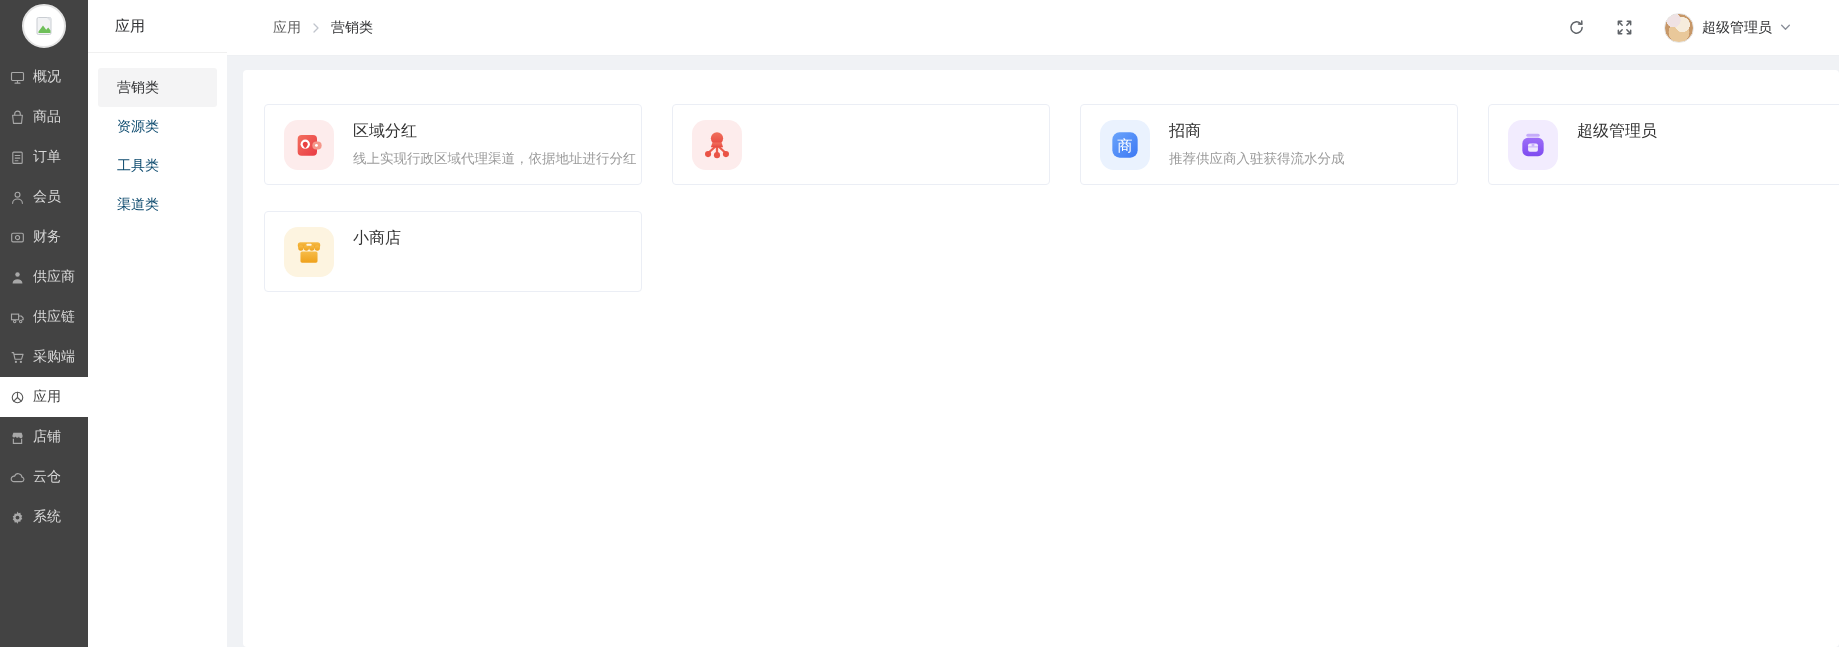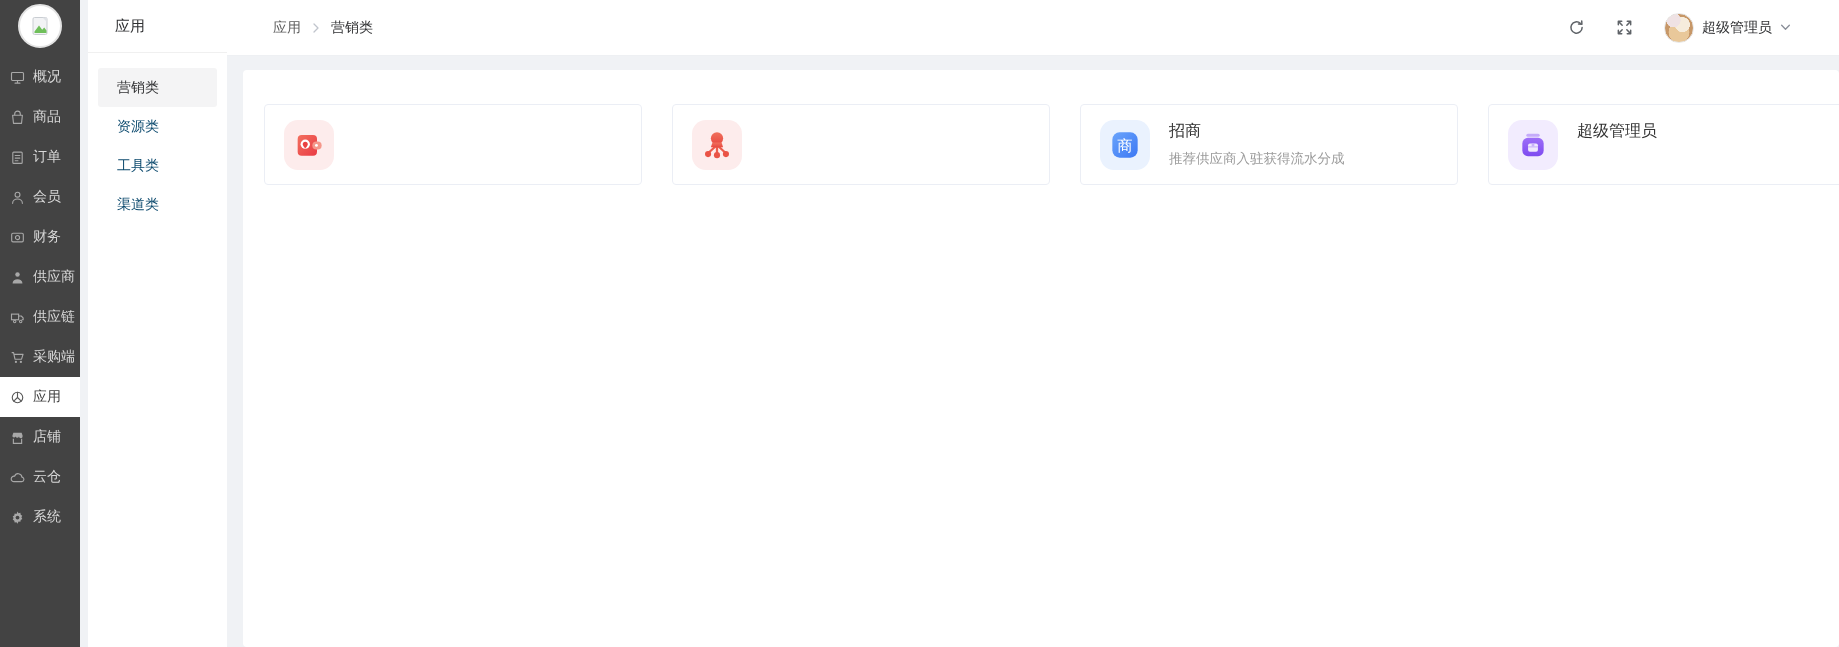--- a/index.html
+++ b/index.html
@@ -1,21 +1,21 @@
 <!DOCTYPE html>
 <html><head>
 <meta charset="utf-8">
 <style>
   html,body{margin:0;padding:0;width:1839px;height:647px;overflow:hidden;
     background:#f0f2f5;font-family:"Liberation Sans","DejaVu Sans",sans-serif;
     -webkit-font-smoothing:antialiased;}
   *{box-sizing:border-box;}
 
   
-  .dark-side{position:absolute;left:0;top:0;width:80px;height:647px;background:#434343;z-index:5;}
+  .dark-side{position:absolute;left:0;top:0;width:88px;height:647px;background:#434343;z-index:5;}
   .logo{width:44px;height:44px;border-radius:50%;background:#fff;border:2px solid #e3e3e3;
     margin:4px auto 0 auto;display:flex;align-items:center;justify-content:center;cursor:pointer;}
   #primary-nav{margin-top:9px;}
   .p-item{height:40px;display:flex;align-items:center;padding-left:10px;font-size:14px;
     color:#d8d8d8;cursor:pointer;white-space:nowrap;}
   .p-item .pic{width:15px;height:15px;margin-right:8px;color:#a8a8a8;flex:none;display:flex;}
   .p-item .pic svg{width:15px;height:15px;}
   .p-item.sel{background:#ffffff;color:#3d3d3d;}
   .p-item.sel .pic{color:#595959;}
 
@@ -255,20 +255,24 @@
                   <stop offset="1" stop-color="#e93a44"></stop>
                 </linearGradient>
               </defs>
               <rect x="3.5" y="4.5" width="14.5" height="15.5" rx="3" fill="url(#gw)"></rect>
               <rect x="14.5" y="9.3" width="7" height="6" rx="3" fill="#f5978a"></rect>
               <circle cx="17.6" cy="12.3" r="1.1" fill="#fff"></circle>
               <circle cx="9.2" cy="11.4" r="3.5" fill="#fff"></circle>
               <path d="M9.2 9.5a1.9 1.9 0 0 1 1.9 1.9c0 1.3-1.9 3-1.9 3s-1.9-1.7-1.9-3a1.9 1.9 0 0 1 1.9-1.9z" fill="#ea4242"></path>
             </svg>
           </div>
+          <div class="card-text">
+            <div class="card-title">区域分红</div>
+            <div class="card-desc">线上实现行政区域代理渠道，依据地址进行分红</div>
+          </div>
         </div>
         <div class="card">
           <div class="card-icon" style="background: rgb(253, 236, 236);">
             <svg viewBox="0 0 24 24">
               <defs>
                 <linearGradient id="gn" x1="0" y1="0" x2="0" y2="1">
                   <stop offset="0" stop-color="#f0705c"></stop>
                   <stop offset="1" stop-color="#e84a42"></stop>
                 </linearGradient>
               </defs>
@@ -312,16 +316,38 @@
               <rect x="4" y="6.6" width="16" height="13.8" rx="4.2" fill="url(#gp)"></rect>
               <rect x="8.3" y="10.8" width="7.4" height="6.2" rx="1.4" fill="#efe8fd"></rect>
               <rect x="11" y="10.8" width="2" height="2.4" fill="#c9b2f9"></rect>
               <path d="M8.3 13.4h7.4" stroke="#cdb8fa" stroke-width=".9"></path>
             </svg>
           </div>
           <div class="card-text">
             <div class="card-title">超级管理员</div>
           </div>
         </div>
+        <div class="card">
+          <div class="card-icon" style="background: rgb(253, 244, 224);">
+            <svg viewBox="0 0 24 24">
+              <defs>
+                <linearGradient id="go" x1="0" y1="0" x2="0" y2="1">
+                  <stop offset="0" stop-color="#f6bc49"></stop>
+                  <stop offset="1" stop-color="#efa11b"></stop>
+                </linearGradient>
+              </defs>
+              <rect x="3.6" y="4.6" width="16.8" height="4.6" rx="2" fill="url(#go)"></rect>
+              <circle cx="5.9" cy="9" r="2" fill="url(#go)"></circle>
+              <circle cx="10" cy="9" r="2" fill="url(#go)"></circle>
+              <circle cx="14.1" cy="9" r="2" fill="url(#go)"></circle>
+              <circle cx="18.2" cy="9" r="2" fill="url(#go)"></circle>
+              <rect x="10" y="5.9" width="4" height="1.5" rx=".75" fill="#fff" opacity=".9"></rect>
+              <rect x="5.6" y="11.6" width="12.8" height="8.4" rx="1.2" fill="url(#go)"></rect>
+            </svg>
+          </div>
+          <div class="card-text">
+            <div class="card-title">小商店</div>
+          </div>
+        </div>
       </div>
   </main>
 
 </div>
 
 </body></html>

